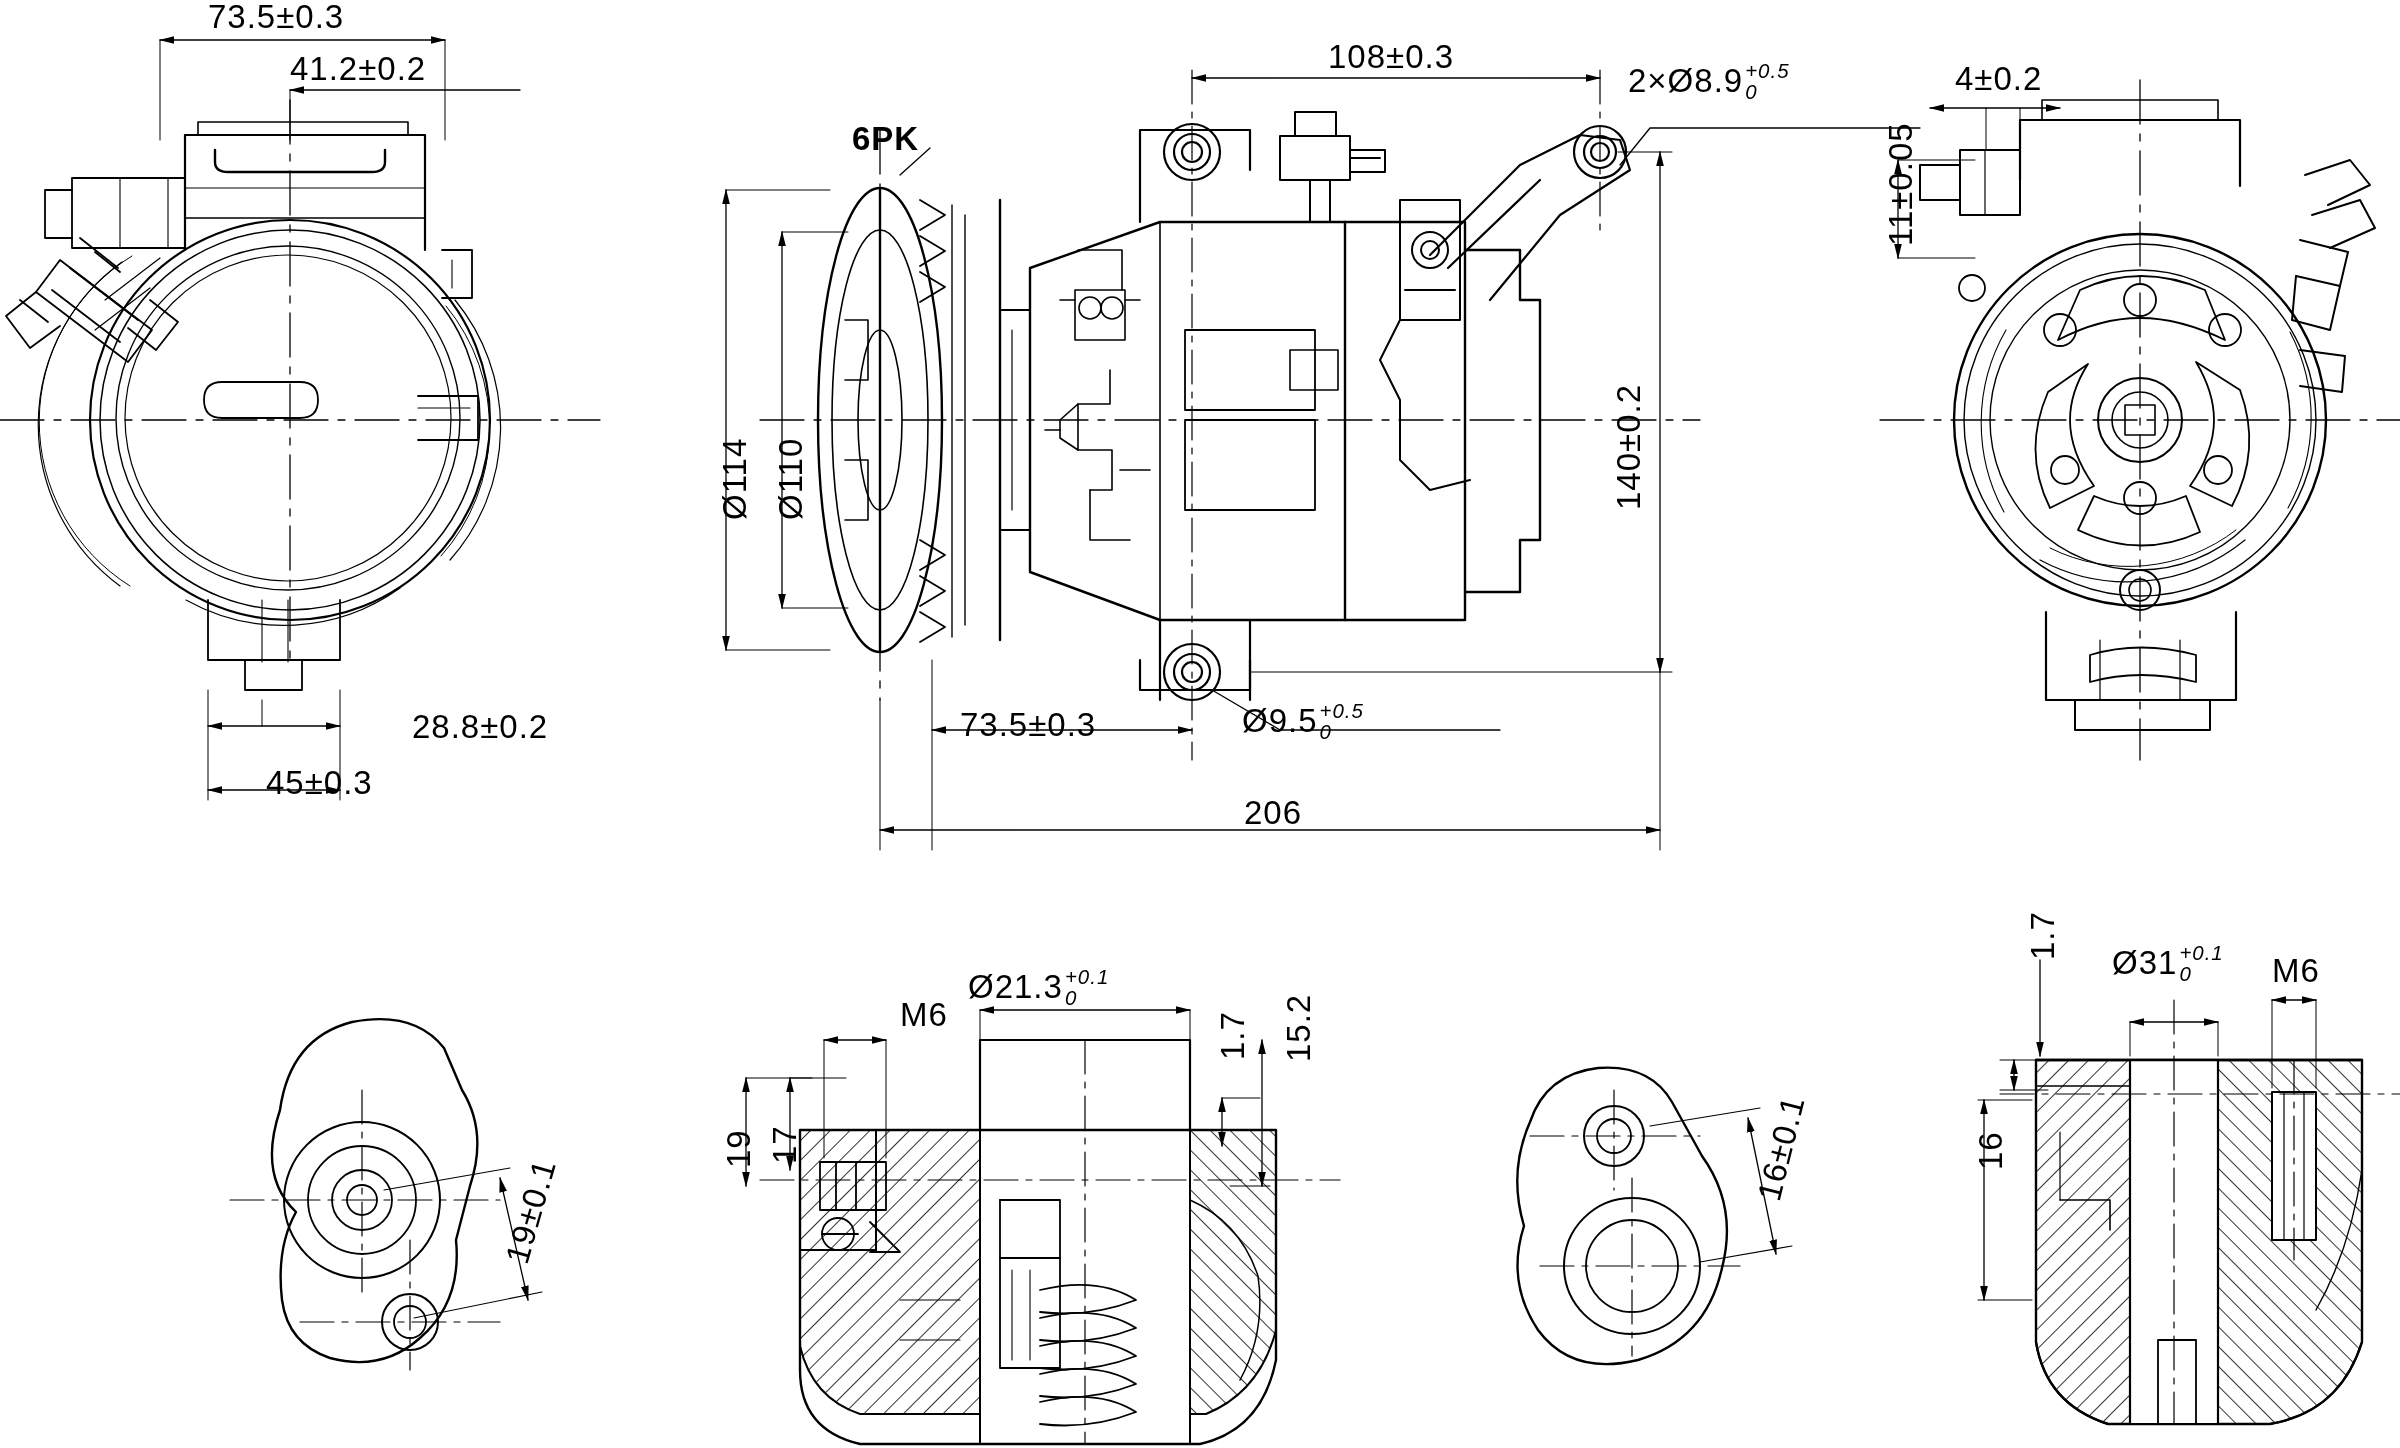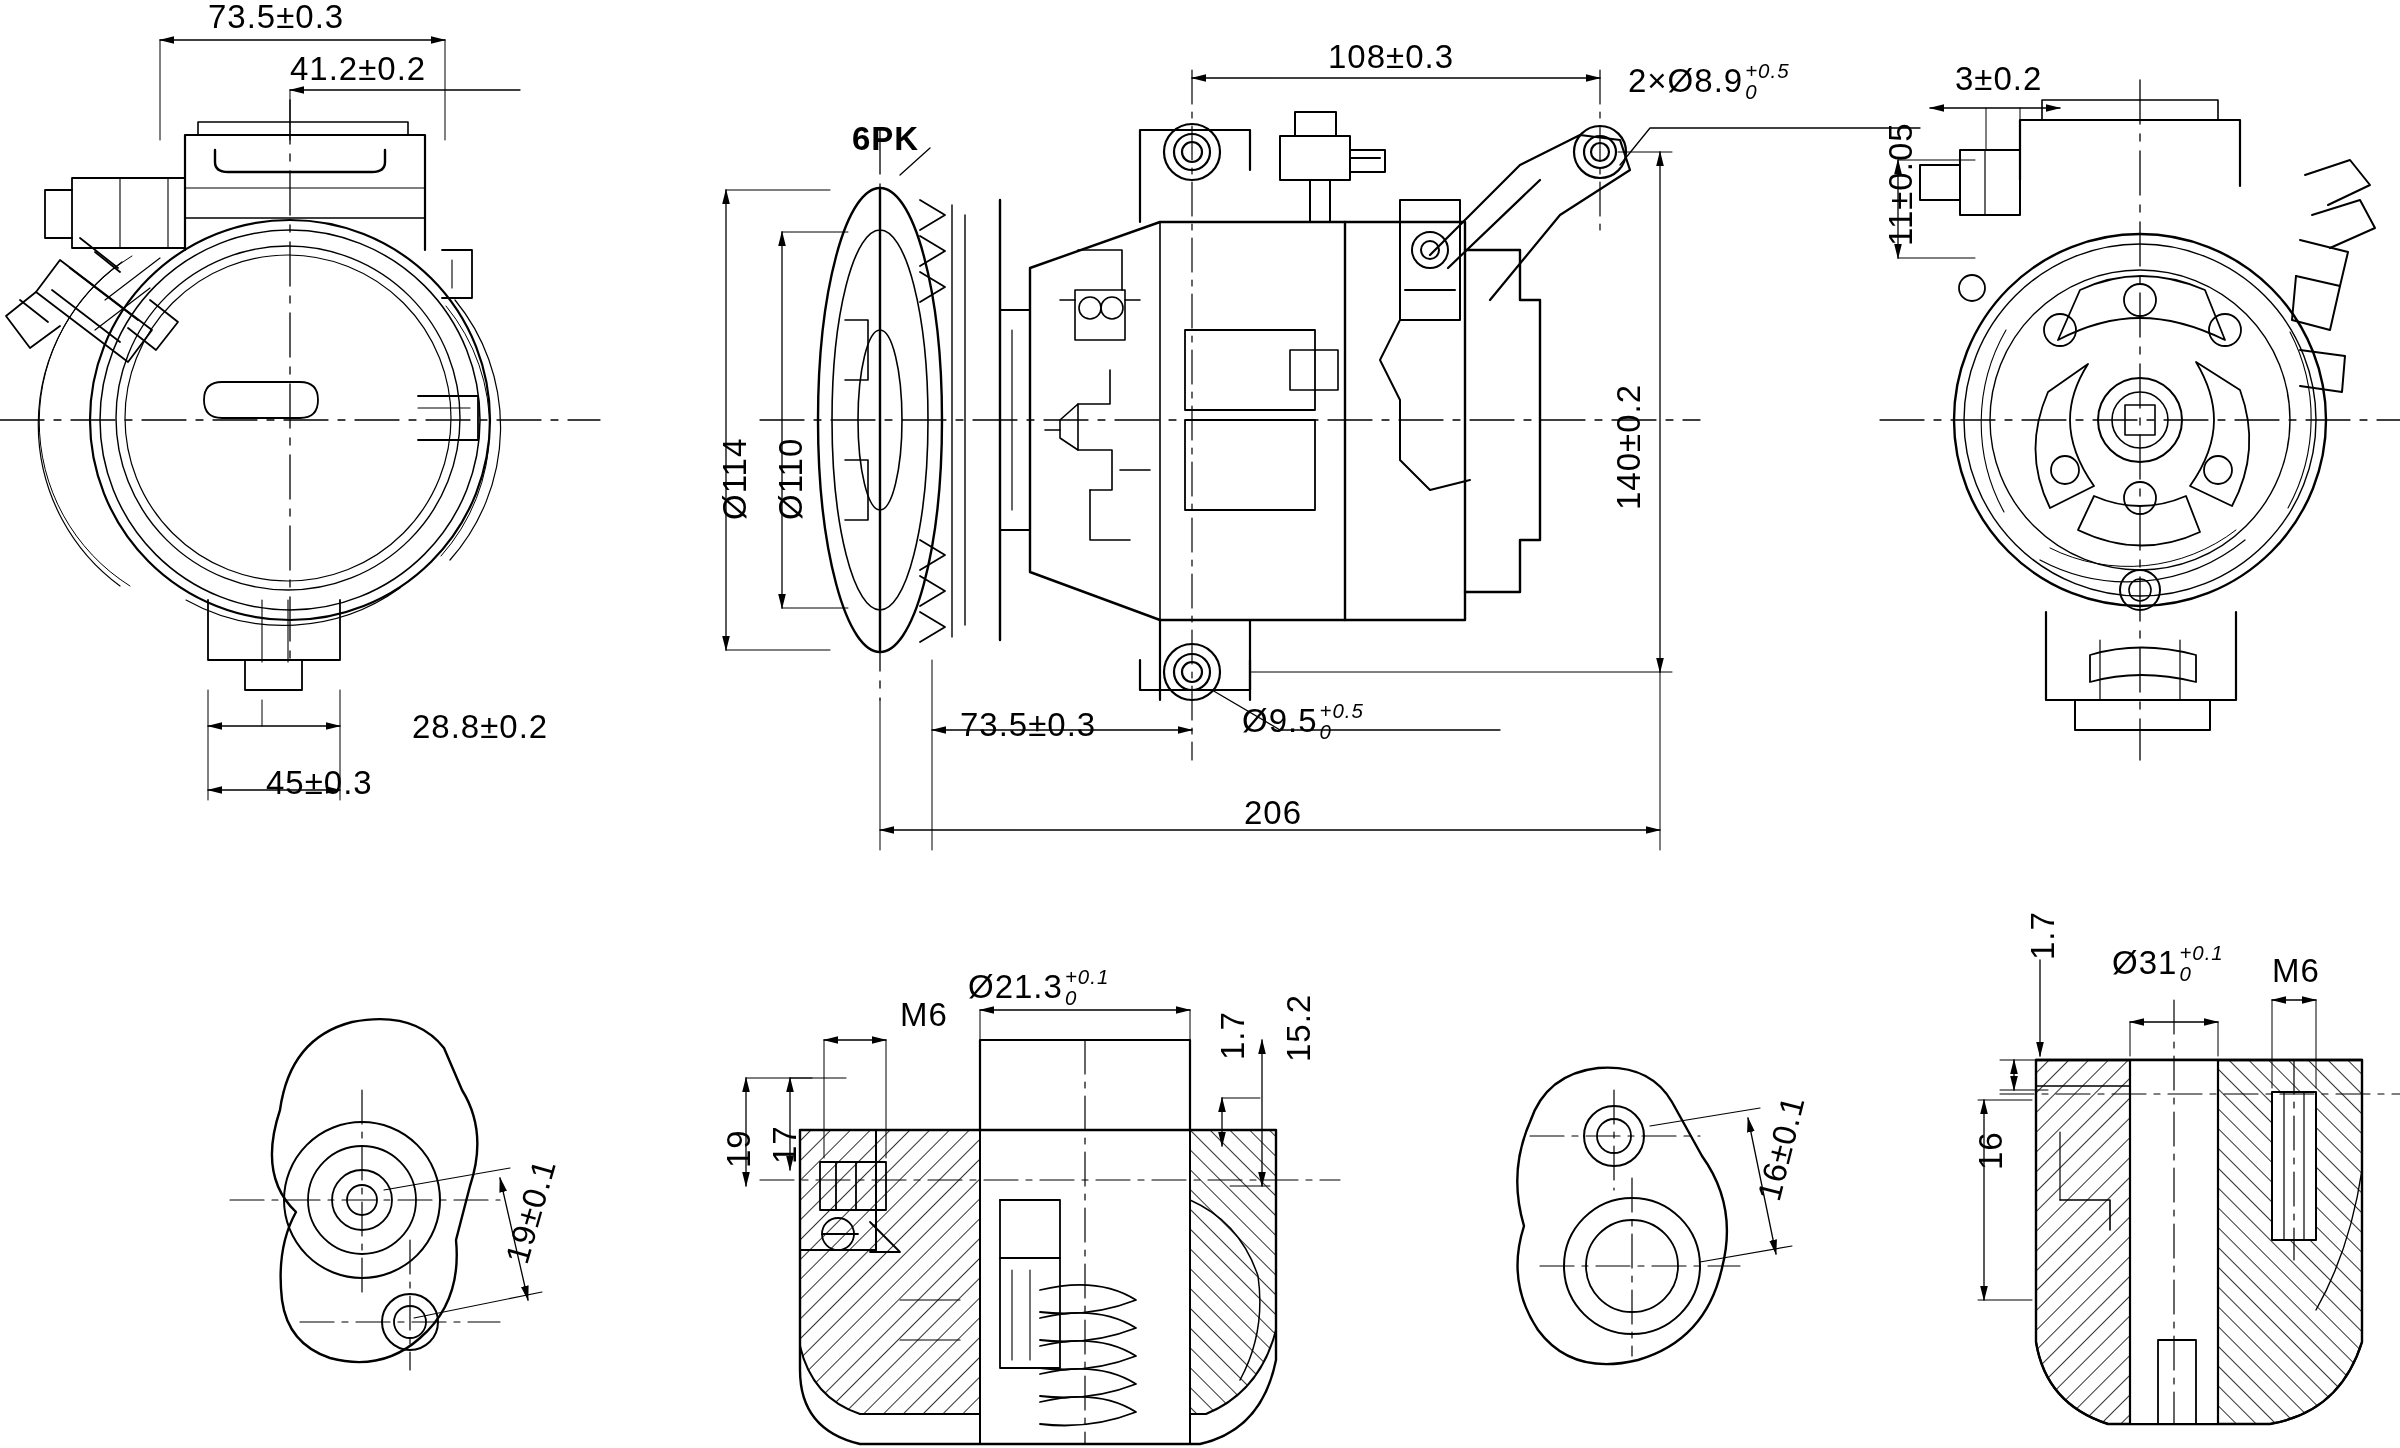--- a/index.html
+++ b/index.html
@@ -457,21 +457,21 @@
     <span>2×Ø8.9</span><span class="tol"><span>+0.5</span><span>0</span></span>
   </div>
   <div class="dim-label rot90" style="left:1612px; top:510px;">140±0.2</div>
   <div class="dim-label" style="left:960px; top:708px;">73.5±0.3</div>
   <div class="dim-label" style="left:1242px; top:702px;">
     <span>Ø9.5</span><span class="tol"><span>+0.5</span><span>0</span></span>
   </div>
   <div class="dim-label" style="left:1232px; top:796px;margin-left:12px;">206</div>
 
   <div class="dim-label rot90" style="left:1884px; top:246px;">11±0.05</div>
-  <div class="dim-label" style="left:1955px; top:62px;">3±0.2</div>
+  <div class="dim-label" style="left:1955px; top:62px;">4±0.2</div>
 
   <div class="dim-label" style="left:500px; top:1258px; transform:rotate(-74deg); transform-origin:left top;">19±0.1</div>
 
   <div class="dim-label rot90" style="left:722px; top:1168px;">19</div>
   <div class="dim-label rot90" style="left:768px; top:1164px;">17</div>
   <div class="dim-label" style="left:900px; top:998px;">M6</div>
   <div class="dim-label" style="left:968px; top:968px;">
     <span>Ø21.3</span><span class="tol"><span>+0.1</span><span>0</span></span>
   </div>
   <div class="dim-label rot90" style="left:1216px; top:1060px;">1.7</div>

